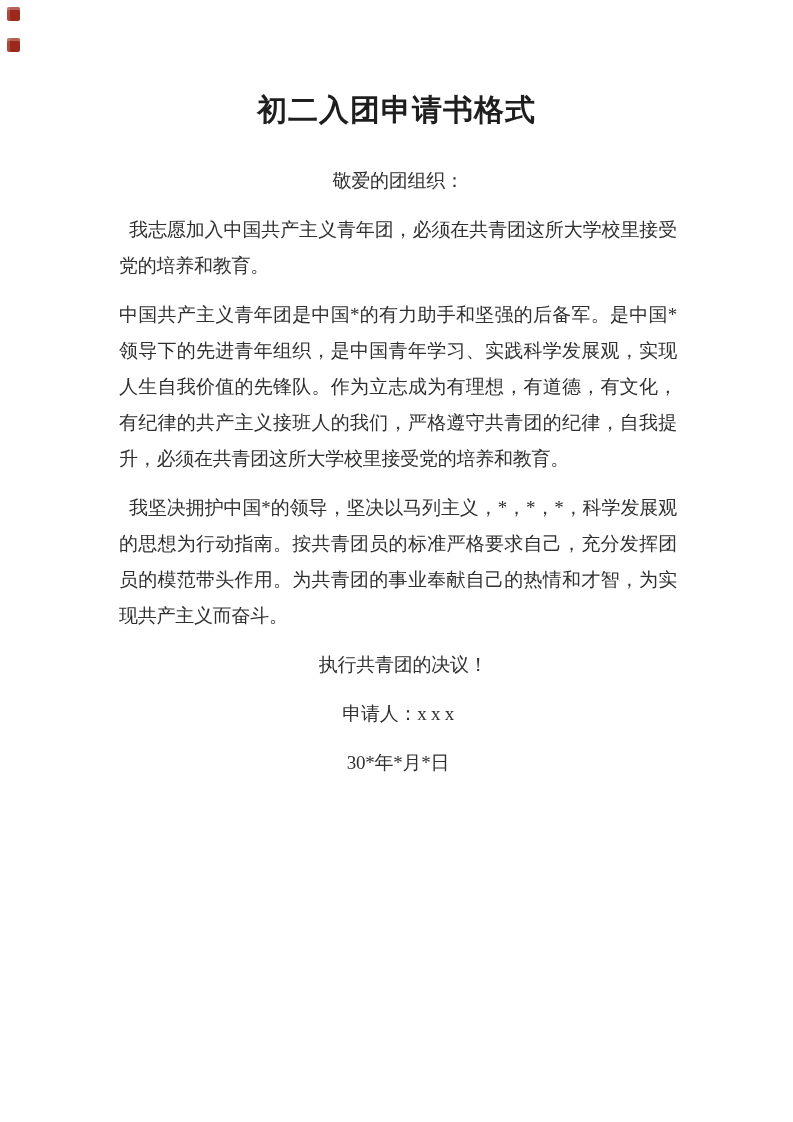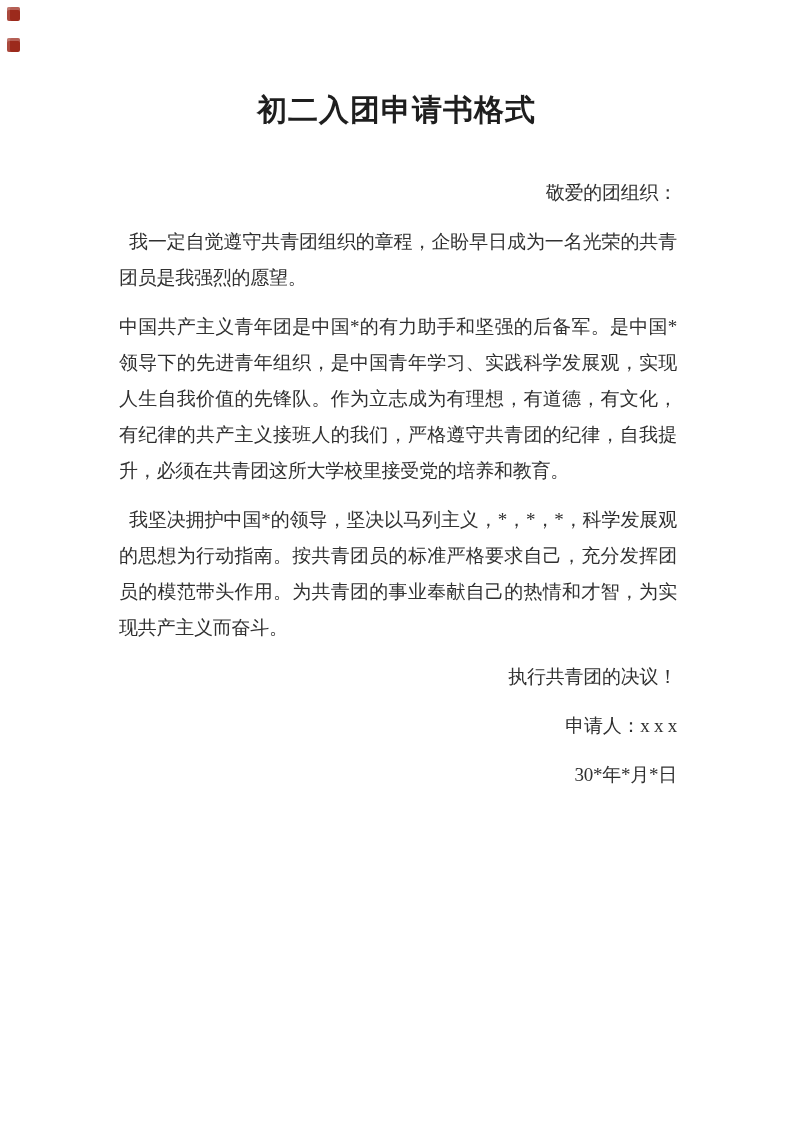--- a/index.html
+++ b/index.html
@@ -54,38 +54,37 @@
   .content p {
     margin: 0 0 13px 0;
   }
   .content p.indent {
     text-indent: 10px;
   }
   .content p.noindent {
     text-indent: 0;
   }
   .content p.single {
-    text-align: right;
-    margin-top: 12px;
+    text-align: center;
   }
 </style>
 </head>
 <body>
 
 <div class="page">
 
   <span class="corner-mark m1"></span>
   <span class="corner-mark m2"></span>
 
   <h1 class="doc-title">初二入团申请书格式</h1>
 
   <div class="content">
     <p class="noindent single">敬爱的团组织：</p>
 
-    <p class="indent">我一定自觉遵守共青团组织的章程，企盼早日成为一名光荣的共青团员是我强烈的愿望。</p>
+    <p class="indent">我志愿加入中国共产主义青年团，必须在共青团这所大学校里接受党的培养和教育。</p>
 
     <p class="noindent">中国共产主义青年团是中国*的有力助手和坚强的后备军。是中国*领导下的先进青年组织，是中国青年学习、实践科学发展观，实现人生自我价值的先锋队。作为立志成为有理想，有道德，有文化，有纪律的共产主义接班人的我们，严格遵守共青团的纪律，自我提升，必须在共青团这所大学校里接受党的培养和教育。</p>
 
     <p class="indent">我坚决拥护中国*的领导，坚决以马列主义，*，*，*，科学发展观的思想为行动指南。按共青团员的标准严格要求自己，充分发挥团员的模范带头作用。为共青团的事业奉献自己的热情和才智，为实现共产主义而奋斗。</p>
 
 
     <p class="indent single">执行共青团的决议！</p>
 
     <p class="noindent single">申请人：x x x</p>
 

